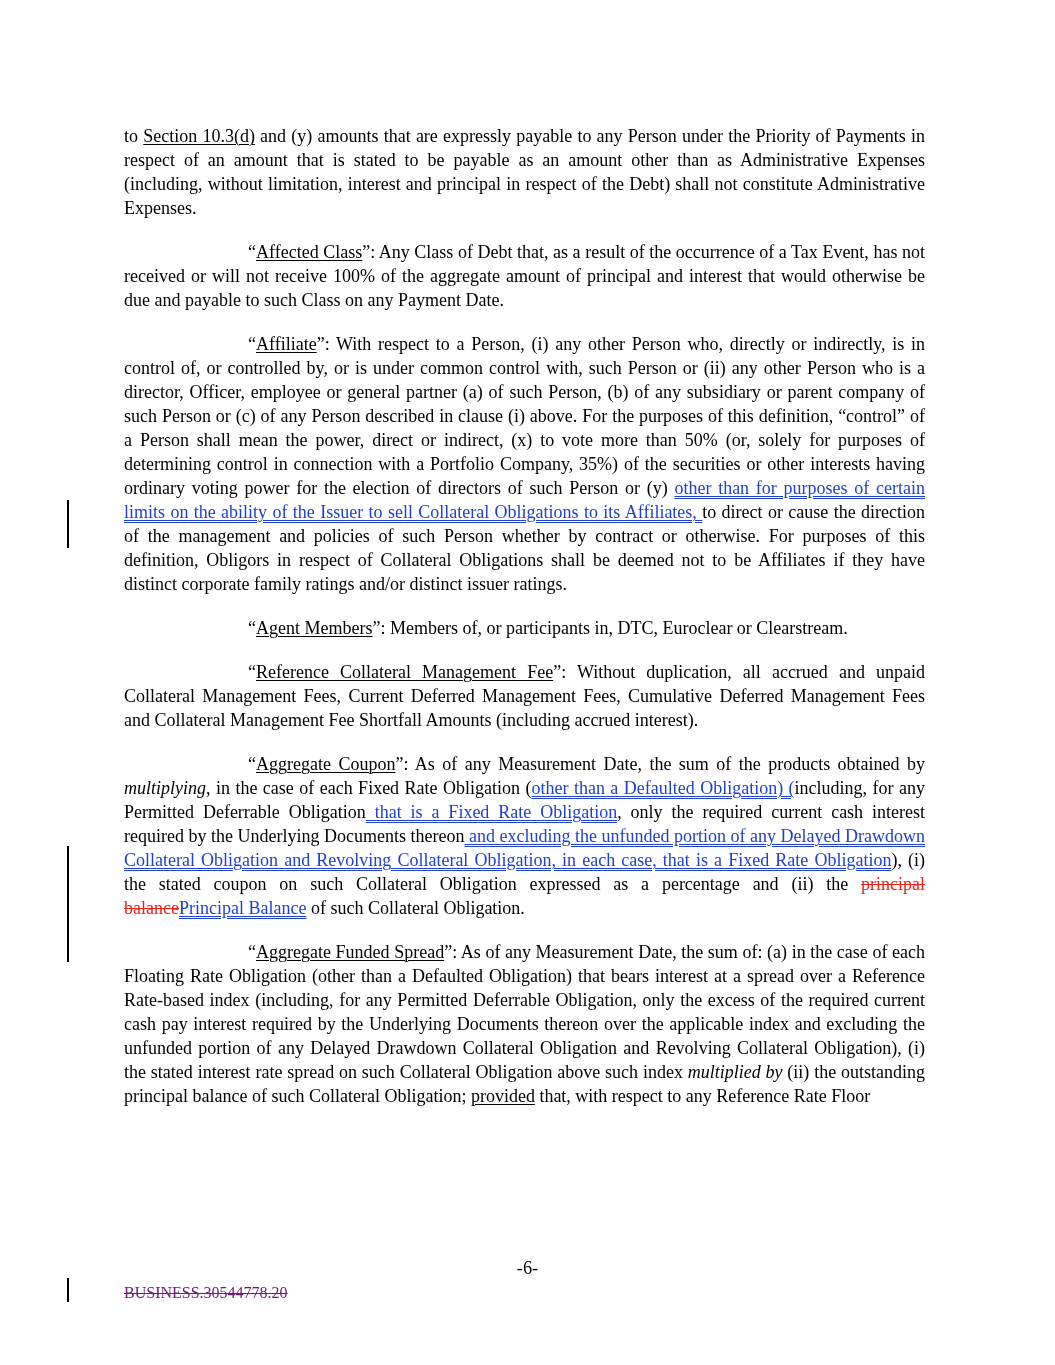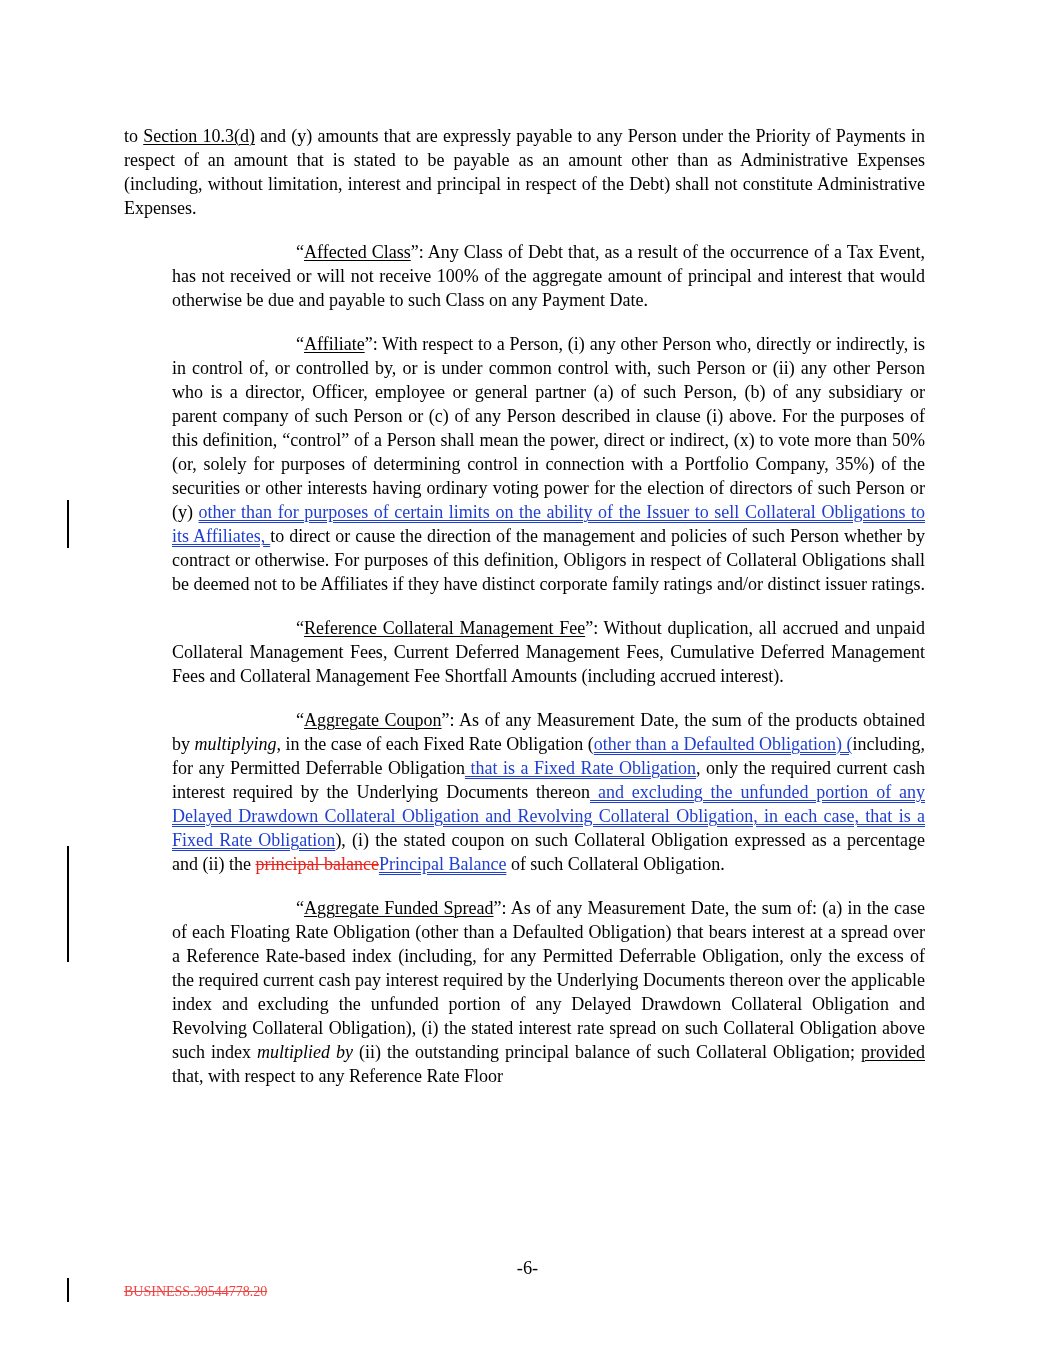--- a/index.html
+++ b/index.html
@@ -3,43 +3,44 @@
 <meta charset="utf-8">
 <style>
   html, body { margin: 0; padding: 0; background: #ffffff; }
   body { width: 1055px; height: 1365px; position: relative; overflow: hidden; }
   .page {
     position: absolute; left: 124px; top: 124px; width: 801px;
     font-family: "Liberation Serif", "DejaVu Serif", serif;
     font-size: 18px; line-height: 24px; color: #000;
   }
   .para { margin: 0 0 20px 0; text-align: justify; text-align-last: left; }
-  .para.indent { text-indent: 124px; margin-left: 48px; }
+  .para.indent { text-indent: 124px; }
   .u { text-decoration: underline; text-decoration-thickness: 1px; text-underline-offset: 2px; }
   .ins { color: #1f3fd1; text-decoration: underline double; text-decoration-thickness: 1px; text-underline-offset: 2px; }
   .del { color: #e8231c; text-decoration: line-through; }
   i { }
   .bar { position: absolute; left: 67px; width: 2px; background: #000; }
   .page-num {
     position: absolute; left: 0; width: 1055px; top: 1258px; text-align: center;
     font-family: "Liberation Serif", "DejaVu Serif", serif; font-size: 18.4px; color: #000;
   }
   .footer-id {
     position: absolute; left: 124px; top: 1284px;
-    font-family: "Liberation Serif", "DejaVu Serif", serif; font-size: 14px; color: #ef4444;
+    font-family: "Liberation Serif", "DejaVu Serif", serif; font-size: 16px; color: #701a75;
     text-decoration: line-through;
   }
 </style>
 </head>
 <body>
 
 <div class="page" id="page">
     <p class="para"><span>to </span><span class="u">Section 10.3(d)</span><span> and (y) amounts that are expressly payable to any Person under the Priority of Payments in respect of an amount that is stated to be payable as an amount other than as Administrative Expenses (including, without limitation, interest and principal in respect of the Debt) shall not constitute Administrative Expenses.</span></p>
     <p class="para indent"><span>“</span><span class="u">Affected Class</span><span>”:  Any Class of Debt that, as a result of the occurrence of a Tax Event, has not received or will not receive 100% of the aggregate amount of principal and interest that would otherwise be due and payable to such Class on any Payment Date.</span></p>
     <p class="para indent"><span>“</span><span class="u">Affiliate</span><span>”:  With respect to a Person, (i) any other Person who, directly or indirectly, is in control of, or controlled by, or is under common control with, such Person or (ii) any other Person who is a director, Officer, employee or general partner (a) of such Person, (b) of any subsidiary or parent company of such Person or (c) of any Person described in clause (i) above.  For the purposes of this definition, “control” of a Person shall mean the power, direct or indirect, (x) to vote more than 50% (or, solely for purposes of determining control in connection with a Portfolio Company, 35%) of the securities or other interests having ordinary voting power for the election of directors of such Person or (y) </span><span class="ins">other than for purposes of certain limits on the ability of the Issuer to sell Collateral Obligations to its Affiliates, </span><span>to direct or cause the direction of the management and policies of such Person whether by contract or otherwise.  For purposes of this definition, Obligors in respect of Collateral Obligations shall be deemed not to be Affiliates if they have distinct corporate family ratings and/or distinct issuer ratings.</span></p>
+    <p class="para indent"><span>“</span><span class="u">Agent Members</span><span>”:  Members of, or participants in, DTC, Euroclear or Clearstream.</span></p>
     <p class="para indent"><span>“</span><span class="u">Reference Collateral Management Fee</span><span>”:  Without duplication, all accrued and unpaid Collateral Management Fees, Current Deferred Management Fees, Cumulative Deferred Management Fees and Collateral Management Fee Shortfall Amounts (including accrued interest).</span></p>
     <p class="para indent"><span>“</span><span class="u">Aggregate Coupon</span><span>”:  As of any Measurement Date, the sum of the products obtained by </span><i>multiplying</i><span>, in the case of each Fixed Rate Obligation (</span><span class="ins">other than a Defaulted Obligation) (</span><span>including, for any Permitted Deferrable Obligation</span><span class="ins"> that is a Fixed Rate Obligation</span><span>, only the required current cash interest required by the Underlying Documents thereon</span><span class="ins"> and excluding the unfunded portion of any Delayed Drawdown Collateral Obligation and Revolving Collateral Obligation, in each case, that is a Fixed Rate Obligation</span><span>), (i) the stated coupon on such Collateral Obligation expressed as a percentage and (ii) the </span><span class="del">principal balance</span><span class="ins">Principal Balance</span><span> of such Collateral Obligation.</span></p>
     <p class="para indent"><span>“</span><span class="u">Aggregate Funded Spread</span><span>”:  As of any Measurement Date, the sum of:  (a) in the case of each Floating Rate Obligation (other than a Defaulted Obligation) that bears interest at a spread over a Reference Rate-based index (including, for any Permitted Deferrable Obligation, only the excess of the required current cash pay interest required by the Underlying Documents thereon over the applicable index and excluding the unfunded portion of any Delayed Drawdown Collateral Obligation and Revolving Collateral Obligation), (i) the stated interest rate spread on such Collateral Obligation above such index </span><i>multiplied by</i><span> (ii) the outstanding principal balance of such Collateral Obligation; </span><span class="u">provided</span><span> that, with respect to any Reference Rate Floor</span></p>
   </div>
 
 <div class="bar" style="top:500px;height:48px;"></div>
 <div class="bar" style="top:846px;height:116px;"></div>
 <div class="bar" style="top:1278px;height:24px;"></div>
 
 <div class="page-num">-6-</div>

